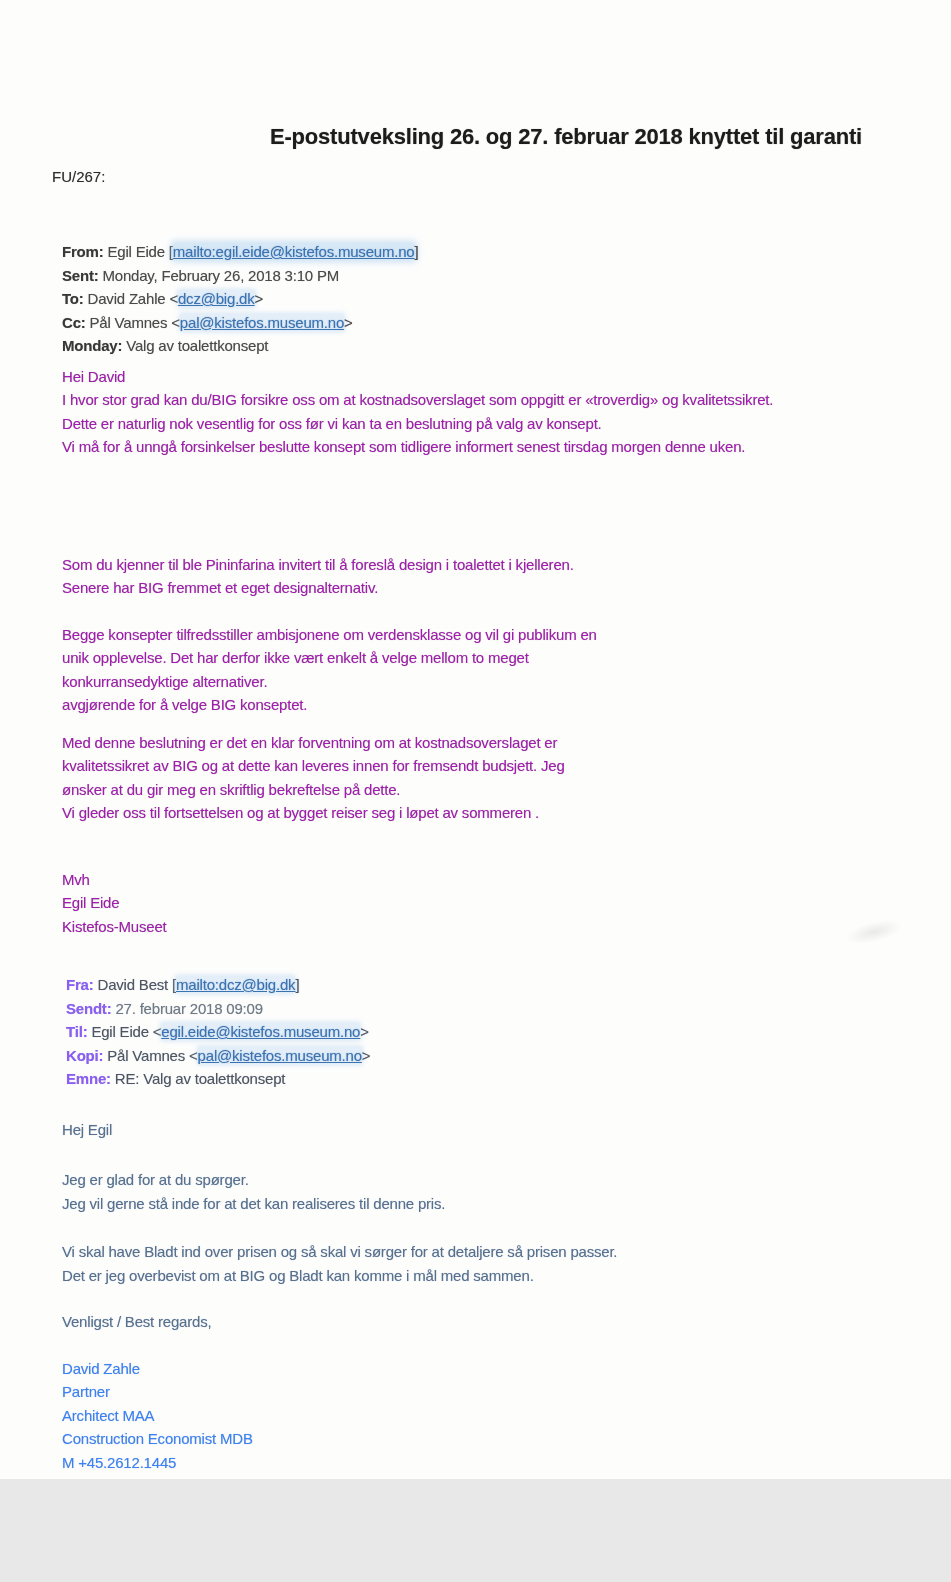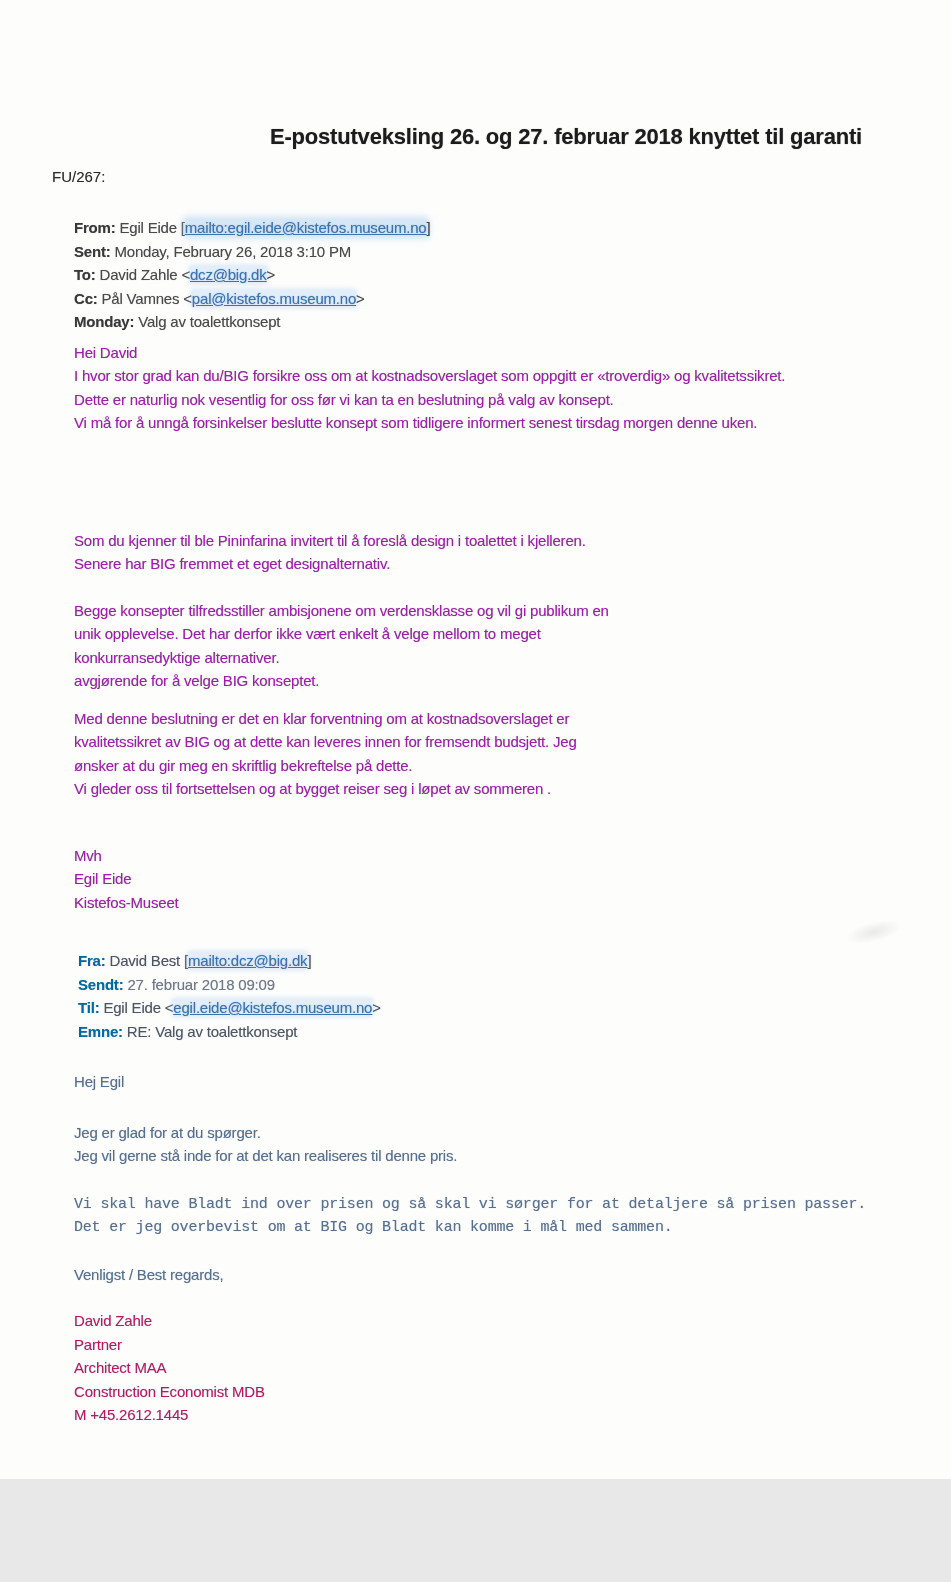--- a/index.html
+++ b/index.html
@@ -14,42 +14,42 @@
     font-size:22px; font-weight:bold; letter-spacing:-0.2px;
     color:#1c1c1c; white-space:nowrap;
     text-shadow:0 0 1px rgba(20,20,20,0.45);
   }
   .doc-ref {
     position:absolute; left:52px; top:168px;
     font-size:15px; color:#2d2d2d;
     text-shadow:0 0 0.8px rgba(40,40,40,0.4);
   }
   .content {
-    position:absolute; left:62px; top:216px; right:26px;
-    font-size:15px; line-height:23.5px; letter-spacing:-0.2px;margin-left:12px;
+    position:absolute; left:62px; top:240px; right:26px;
+    font-size:15px; line-height:23.5px; letter-spacing:-0.2px;
   }
   
   .hdr1 { color:#4a4a4a; text-shadow:0 0 0.8px rgba(70,70,70,0.45); }
   .hdr1 .hl { font-weight:bold; color:#383838; }
   .body1 { margin-top:7px; color:#a21caf; text-shadow:0 0 0.9px rgba(70,70,70,0.42); }
   .gap-big   { margin-top:94px; }
   .gap-para  { margin-top:23px; }
   .gap-small { margin-top:14px; }
   .gap-sig1  { margin-top:43px; }
   
   .hdr2 { margin-top:35px; padding-left:4px; color:#4d5662;
           text-shadow:0 0 0.9px rgba(80,95,115,0.45); }
-  .hdr2 .hl { font-weight:bold; color:#0369a1; }
+  .hdr2 .hl { font-weight:bold; color:#8b5cf6; }
   .hdr2 .dt { color:#6f7a86; }
   .body2 { color:#57708e; text-shadow:0 0 1px rgba(90,115,150,0.45); }
   .greet2 { margin-top:27px; }
   .p21 { margin-top:27px; }
-  .p22 { margin-top:25px;font-family:Liberation Mono, monospace; }
+  .p22 { margin-top:25px; }
   .closing2 { margin-top:23px; }
-  .sig2 { margin-top:23px; color:#be185d; }
+  .sig2 { margin-top:23px; color:#3b82f6; }
   
   .lnk {
     color:#3b72b0; text-decoration:underline; cursor:pointer;
     text-shadow:0 0 1.3px rgba(90,140,200,0.65);
     background:rgba(168,205,238,0.30);
     box-shadow:0 0 5px 1px rgba(168,205,238,0.45);
     border-radius:2px;
   }
   .lnk.glow {
     background:rgba(160,200,236,0.42);
@@ -131,20 +131,24 @@
       </div>
       <div>
         <span class="hl">Sendt:</span>
         <span class="dt">27. februar 2018 09:09</span>
       </div>
       <div>
         <span class="hl">Til:</span>
         <span>Egil Eide &lt;</span><a class="lnk">egil.eide@kistefos.museum.no</a><span>&gt;</span>
       </div>
       <div>
+        <span class="hl">Kopi:</span>
+        <span>Pål Vamnes &lt;</span><a class="lnk">pal@kistefos.museum.no</a><span>&gt;</span>
+      </div>
+      <div>
         <span class="hl">Emne:</span>
         <span>RE: Valg av toalettkonsept</span>
       </div>
     </div>
 
     <div class="body2">
       <div class="greet2">Hej Egil</div>
       <div class="p21">
         <div>Jeg er glad for at du spørger.</div>
         <div>Jeg vil gerne stå inde for at det kan realiseres til denne pris.</div>

